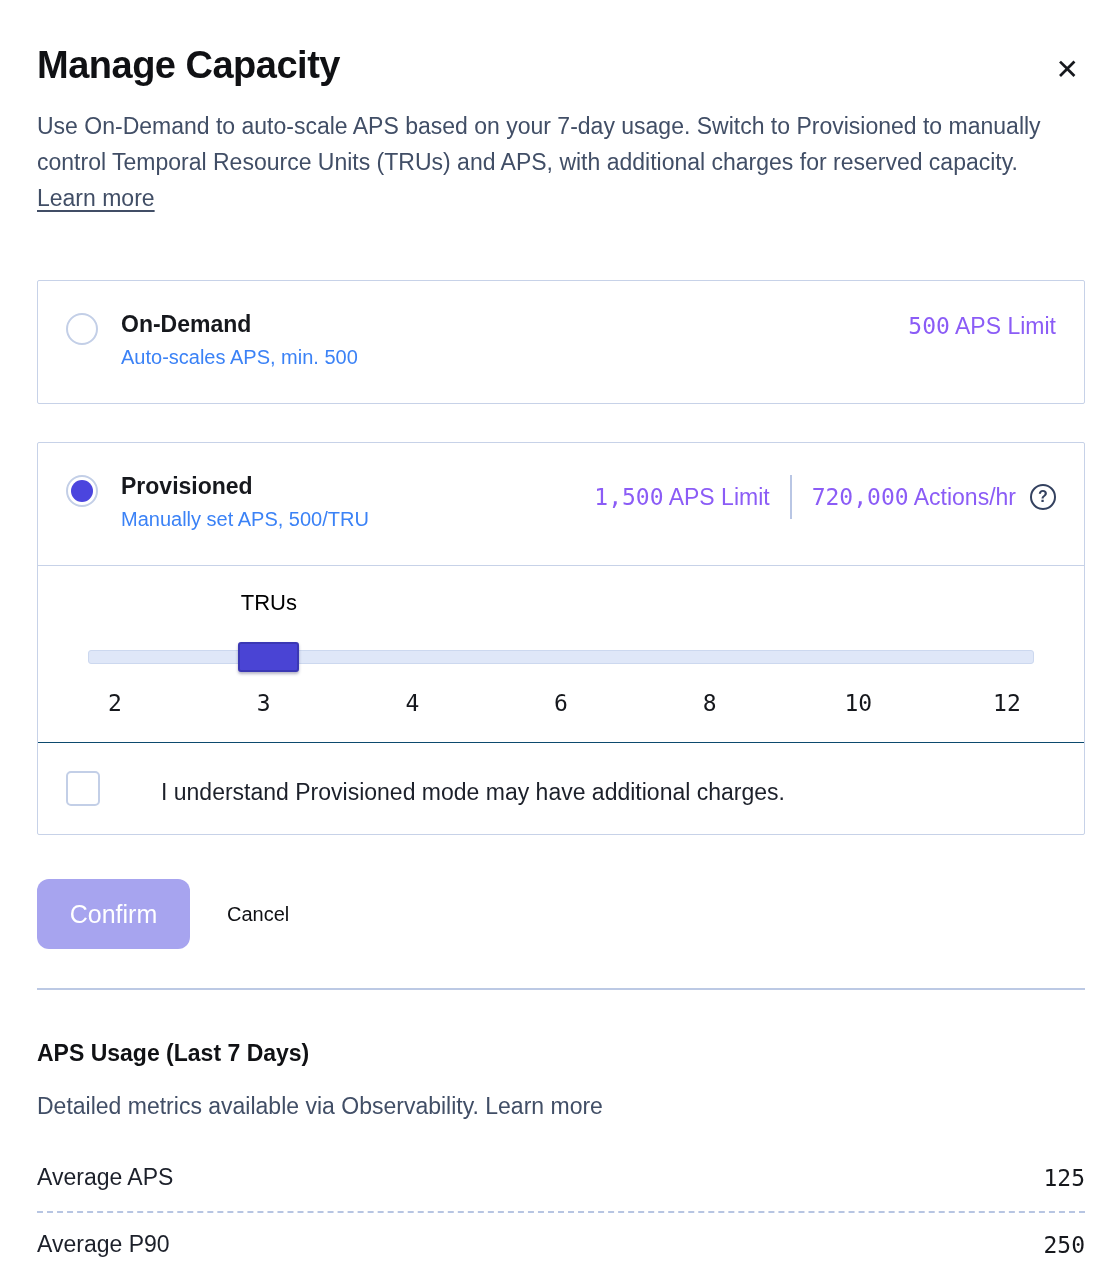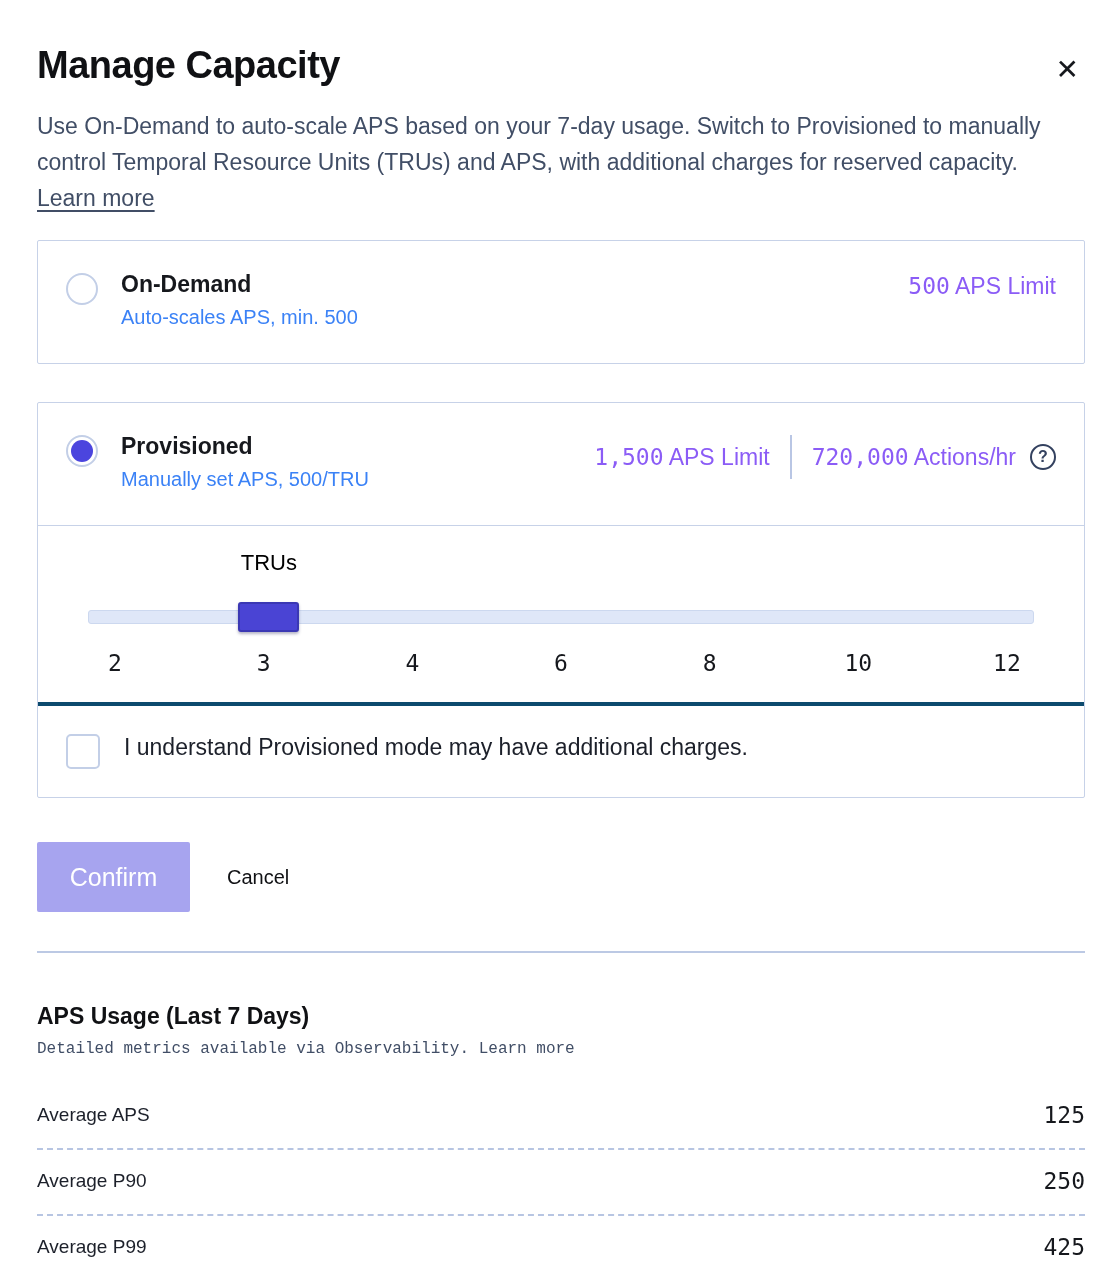--- a/index.html
+++ b/index.html
@@ -23,21 +23,21 @@
   }
   .dlg-desc {
     margin-top:16px; max-width:1045px;
     font-size:23px; line-height:36px; color:#414e66;
   }
   .desc-link { color:#414e66; text-decoration:underline; text-underline-offset:4px; cursor:pointer; }
 
   
   .card {
     border:1px solid #c7d2e8; border-radius:2px;
-    margin-top:24px;
+    margin-top:64px;
   }
   .card + .card { margin-top:38px; }
   .option-row {
     display:flex; align-items:flex-start;
     padding:30px 28px 34px 28px;
   }
   .radio {
     width:32px; height:32px; border-radius:50%;
     border:2px solid #c3cfe7; background:#fff;
     flex:0 0 32px; margin-top:2px;
@@ -91,58 +91,59 @@
     display:flex; justify-content:space-between;
     margin-top:18px;
     font-family:"DejaVu Sans Mono", monospace;
     font-size:23px; color:#16181d;
   }
   .slider-ticks span { width:54px; text-align:center; cursor:default; }
   .slider-ticks span:first-child { text-align:center; }
 
   
   .checkbox-row {
-    border-top:4px solid #0c4a6e;
-    display:flex; align-items:flex-start;
+    border-top:1px solid #0c4a6e;
+    display:flex; align-items:flex-end;
     padding:28px 28px;
+    gap:37px;
   }
   .checkbox {
     width:34px; height:35px; border:2px solid #c3cfe7; border-radius:5px;
     background:#fff; flex:0 0 34px; cursor:pointer;
   }
   .checkbox-label { font-size:23px; color:#1c202a; margin-left:24px; }
 
   
   .actions { display:flex; align-items:center; margin-top:44px; }
   .confirm-btn {
     width:153px; height:70px;
     background:#a7a4ef; color:#ffffff;
-    border:none; border-radius:2px;
+    border:none; border-radius:12px;
     font-size:25px; font-family:"Liberation Sans", sans-serif;
     cursor:pointer;
   }
   .cancel-btn {
     background:none; border:none;
     font-size:20px; font-weight:500; color:#101114;
     font-family:"Liberation Sans", sans-serif;
     margin-left:37px; cursor:pointer;
   }
 
   
   .section-divider { border:none; border-top:2px solid #bcc9e4; margin-top:39px; }
   .usage-heading { font-size:23px; font-weight:700; color:#101114; margin-top:50px; }
-  .usage-sub { font-size:16px; color:#414e66; margin-top:10px;font-family:Liberation Mono, monospace; }
+  .usage-sub { font-size:23px; color:#414e66; margin-top:26px; }
   .usage-sub-link { color:#414e66; text-decoration:none; cursor:pointer; }
   .usage-table { margin-top:26px; }
   .usage-row {
     display:flex; justify-content:space-between; align-items:center;
     padding:18px 0 20px 0;
   }
   .usage-row + .usage-row { border-top:2px dashed #b7c5e2; }
-  .usage-label { font-size:19px; color:#1c202a; }
+  .usage-label { font-size:23px; color:#1c202a; }
   .usage-value { font-family:"DejaVu Sans Mono", monospace; font-size:23px; color:#16181d; }
 </style>
 </head>
 <body>
 
 <div class="dlg-header">
   <h1 class="dlg-title">Manage Capacity</h1>
   <button class="close-btn">✕</button>
 </div>
 

